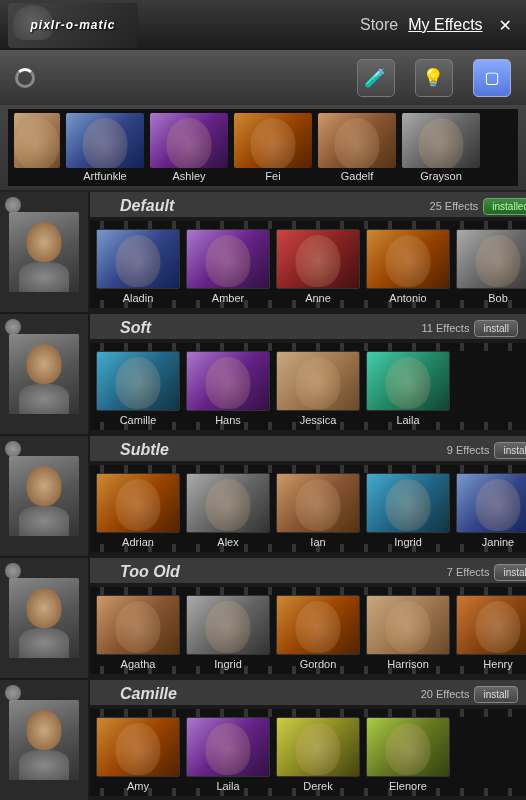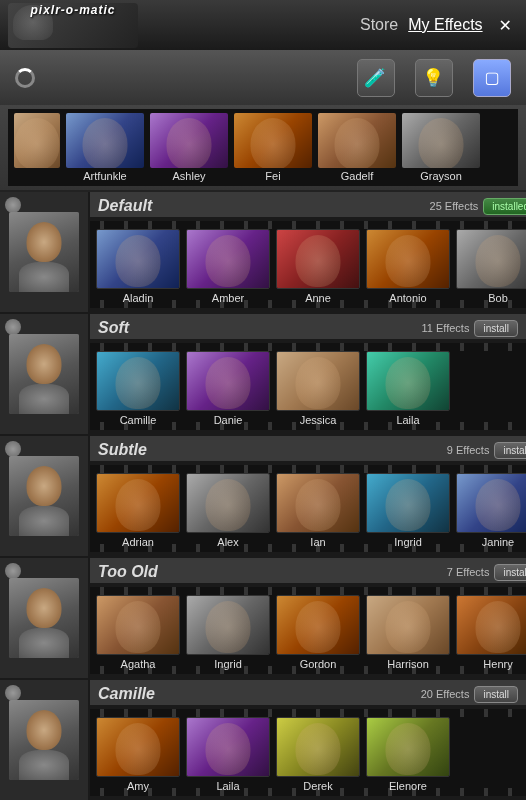--- a/index.html
+++ b/index.html
@@ -22,21 +22,21 @@
       justify-content: space-between;
       padding: 0 8px;
       position: relative;
     }
     .header-logo {
       width: 130px;
       height: 45px;
       background: linear-gradient(135deg, #444 0%, #222 100%);
       border-radius: 4px;
       display: flex;
-      align-items: flex-start;
+      align-items: center;
       justify-content: center;
       font-size: 13px;
       font-weight: bold;
       color: #fff;
       font-style: italic;
       letter-spacing: 1px;
       overflow: hidden;
       position: relative;
     }
     .header-logo::before {
@@ -194,20 +194,21 @@
       display: flex;
       align-items: center;
       justify-content: space-between;
       padding: 5px 8px 2px 8px;
     }
     .category-name {
       font-size: 16px;
       color: #ddd;
       font-style: italic;
       font-weight: bold;
+      margin-left: 22px;
     }
     .category-meta {
       display: flex;
       align-items: center;
       gap: 5px;
     }
     .effect-count {
       color: #bbb;
       font-size: 11px;
     }
@@ -506,21 +507,21 @@
                   </div>
       </div>
       <div class="film-label">Camille</div>
     </div>
               <div class="film-cell">
       <div class="film-thumb">
         <div class="effect-purple" style="width:100%;height:100%;">
                     <div class="face-overlay"></div>
                   </div>
       </div>
-      <div class="film-label">Danie</div>
+      <div class="film-label">Hans</div>
     </div>
               <div class="film-cell">
       <div class="film-thumb">
         <div class="effect-default" style="width:100%;height:100%;">
                     <div class="face-overlay"></div>
                   </div>
       </div>
       <div class="film-label">Jessica</div>
     </div>
               <div class="film-cell">

